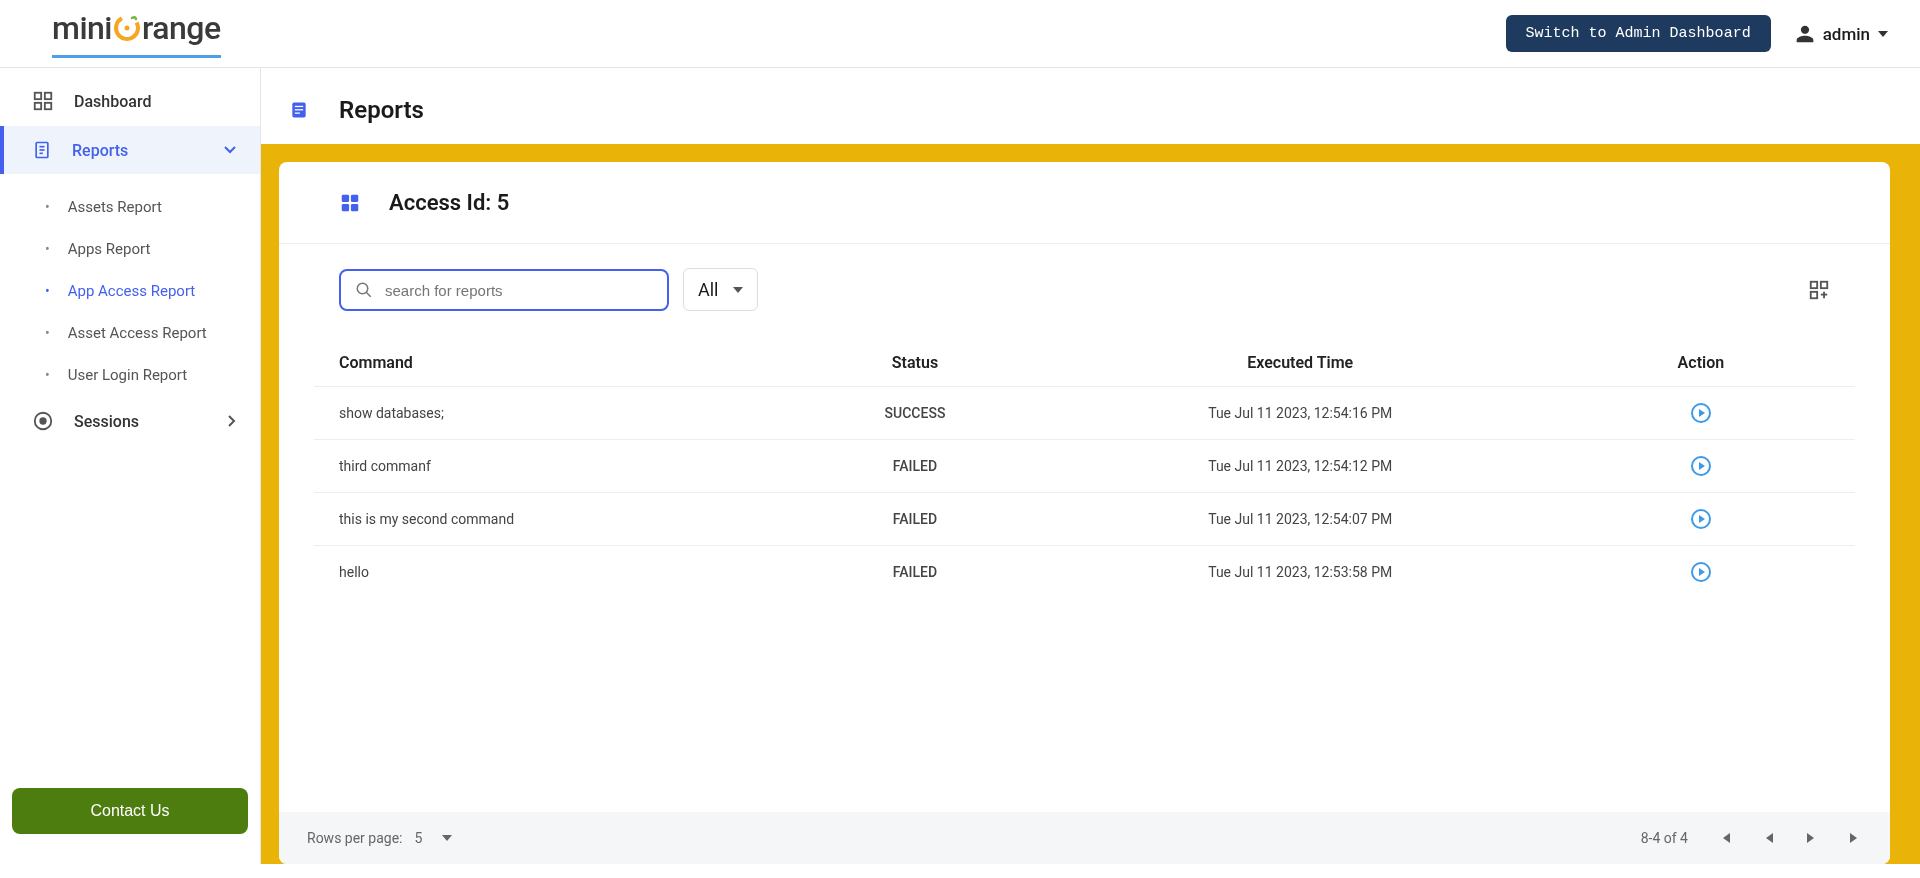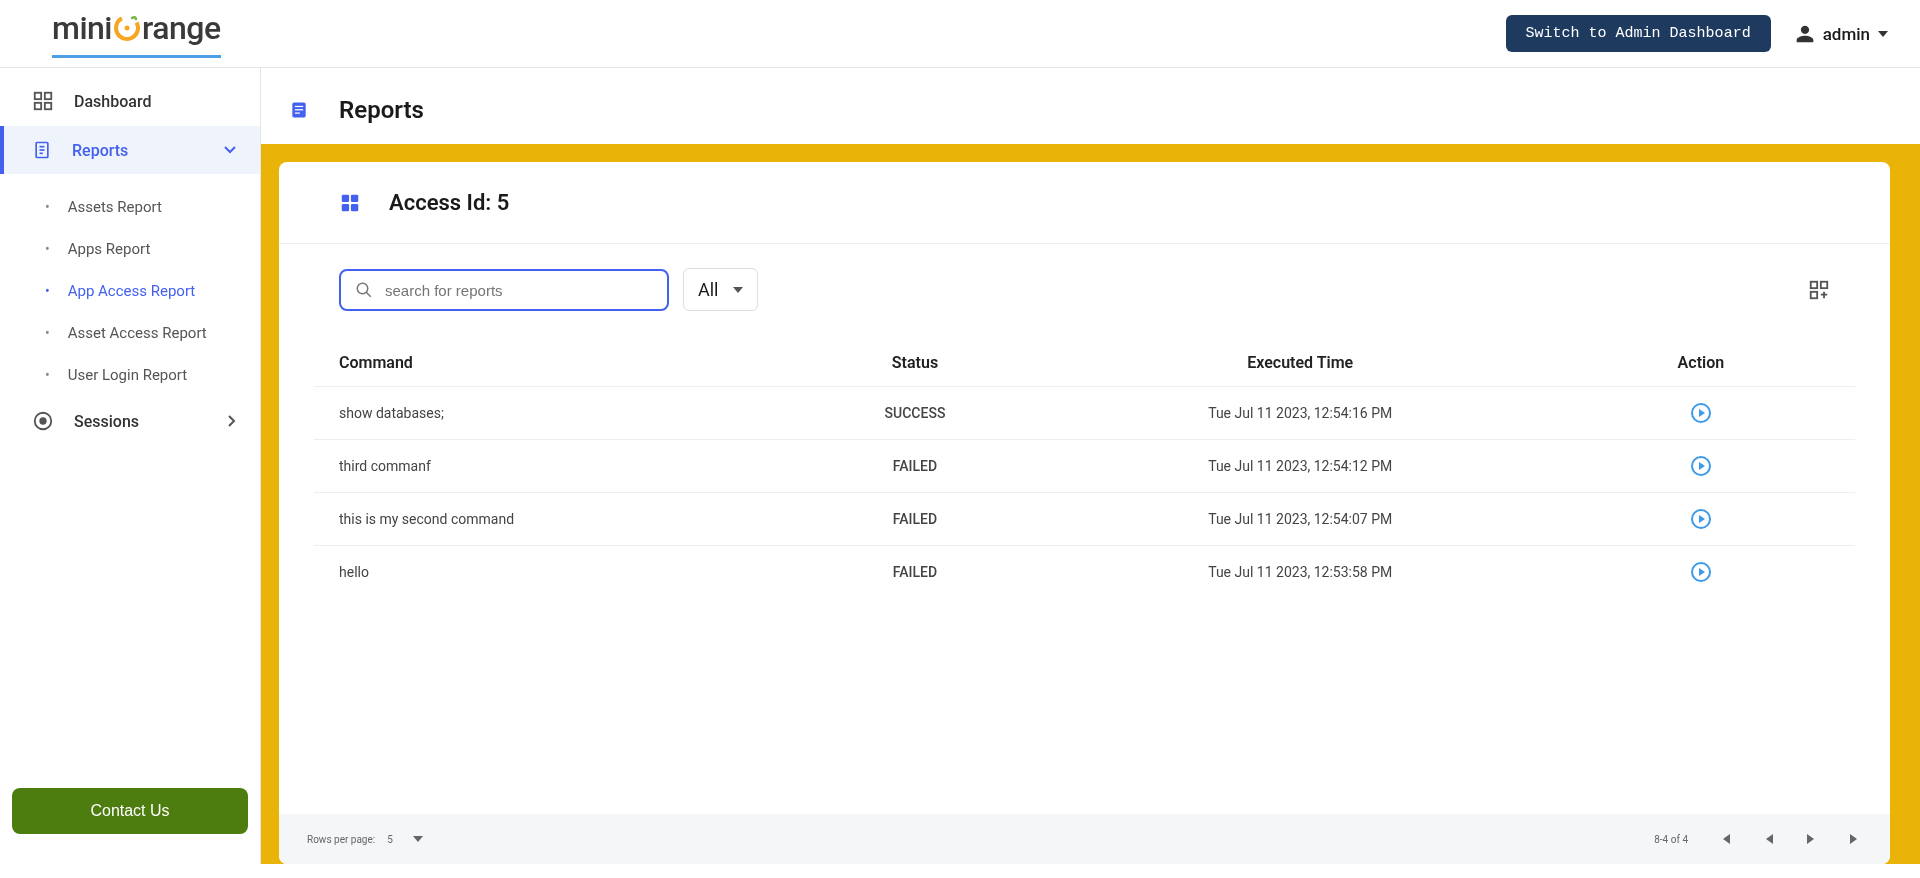--- a/index.html
+++ b/index.html
@@ -243,21 +243,21 @@
       border-top: 4px solid transparent;
       border-bottom: 4px solid transparent;
       border-left: 6px solid #3d9ae8;
       margin-left: 2px;
     }
     .table-footer {
       margin-top: auto;
       display: flex;
       align-items: center;
       padding: 18px 28px;
-      font-size: 10px;
+      font-size: 14px;
       color: #666;
       background: #f5f6f8;
     }
     .rows-per-page {
       display: flex; align-items: center; gap: 12px;
     }
     .rpp-select {
       display: flex; align-items: center; gap: 20px; cursor: pointer;
     }
     .page-info { margin-left: auto; margin-right: 30px; }

